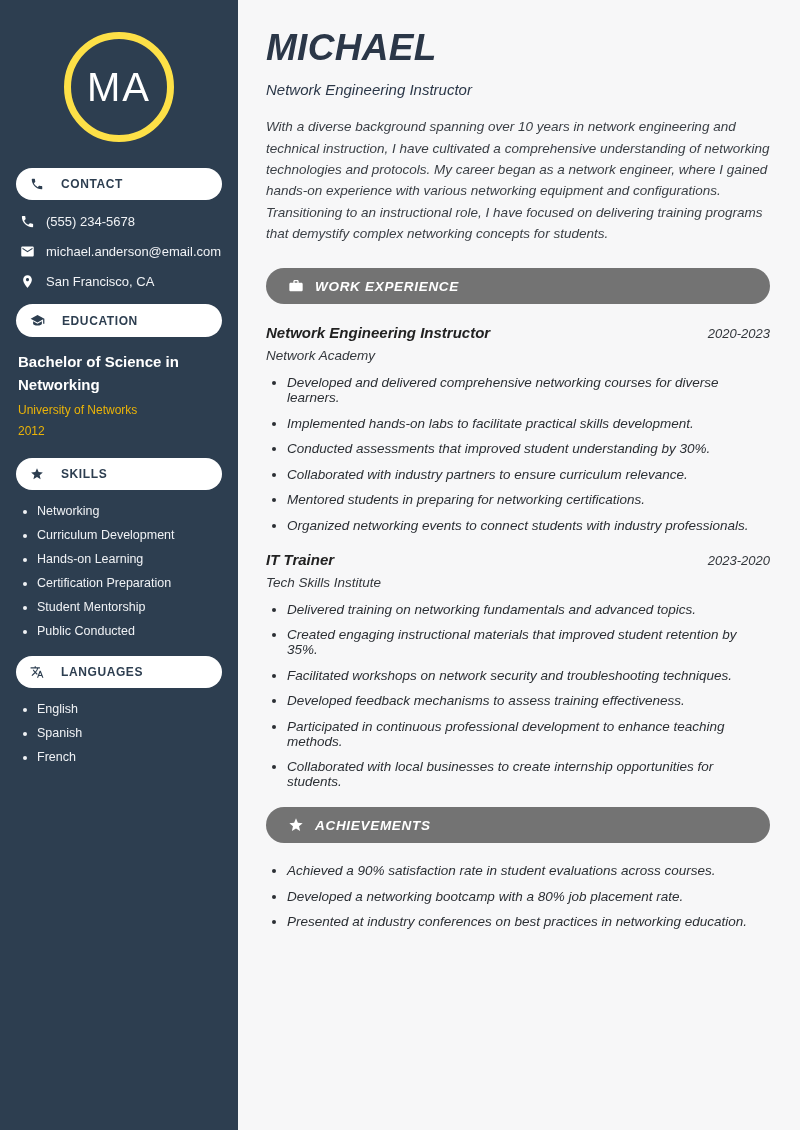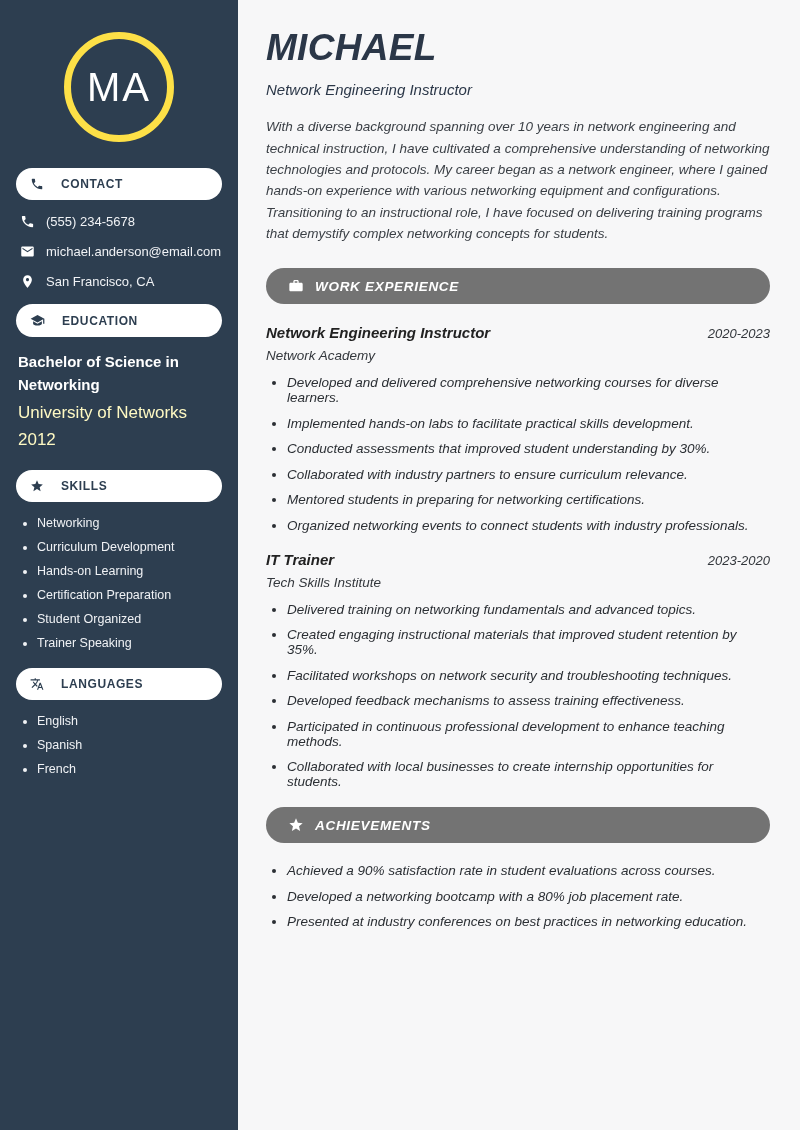--- a/index.html
+++ b/index.html
@@ -55,21 +55,21 @@
   .contact-item {
     display: flex;
     align-items: center;
     gap: 11px;
     font-size: 13px;
     color: #f0f2f5;
     margin: 0 0 15px 4px;
   }
   .edu-block { margin: 2px 2px 20px; }
   .edu-degree { font-weight: 700; font-size: 15px; line-height: 1.5; margin-bottom: 7px; }
-  .edu-line { font-size: 17px; color: #fef9c3; margin-bottom: 7px; }
+  .edu-line { font-size: 12px; color: #eab308; margin-bottom: 7px; }
   .side-list {
     list-style: disc;
     padding-left: 21px;
     margin: 4px 0 18px;
     font-size: 12.5px;
     color: #f0f2f5;
   }
   .side-list li { margin-bottom: 10px; }
 
   
@@ -183,22 +183,22 @@
       <svg width="14" height="14" viewBox="0 0 24 24" fill="#2d3e50">
           <path d="M12 17.27L18.18 21l-1.64-7.03L22 9.24l-7.19-.61L12 2 9.19 8.63 2 9.24l5.46 4.73L5.82 21z"></path>
         </svg>
       <span>SKILLS</span>
     </div>
     <ul class="side-list">
       <li>Networking</li>
       <li>Curriculum Development</li>
       <li>Hands-on Learning</li>
       <li>Certification Preparation</li>
-      <li>Student Organized</li>
-      <li>Trainer Speaking</li>
+      <li>Student Mentorship</li>
+      <li>Public Conducted</li>
     </ul>
 
     <div class="pill">
       <svg width="14" height="14" viewBox="0 0 24 24" fill="#2d3e50">
           <path d="M12.87 15.07l-2.54-2.51.03-.03c1.74-1.94 2.98-4.17 3.71-6.53H17V4h-7V2H8v2H1v1.99h11.17C11.5 7.92 10.44 9.75 9 11.35 8.07 10.32 7.3 9.19 6.69 8h-2c.73 1.63 1.73 3.17 2.98 4.56l-5.09 5.02L4 19l5-5 3.11 3.11.76-2.04zM18.5 10h-2L12 22h2l1.12-3h4.75L21 22h2l-4.5-12zm-2.62 7l1.62-4.33L19.12 17h-3.24z"></path>
         </svg>
       <span>LANGUAGES</span>
     </div>
     <ul class="side-list">
       <li>English</li>

